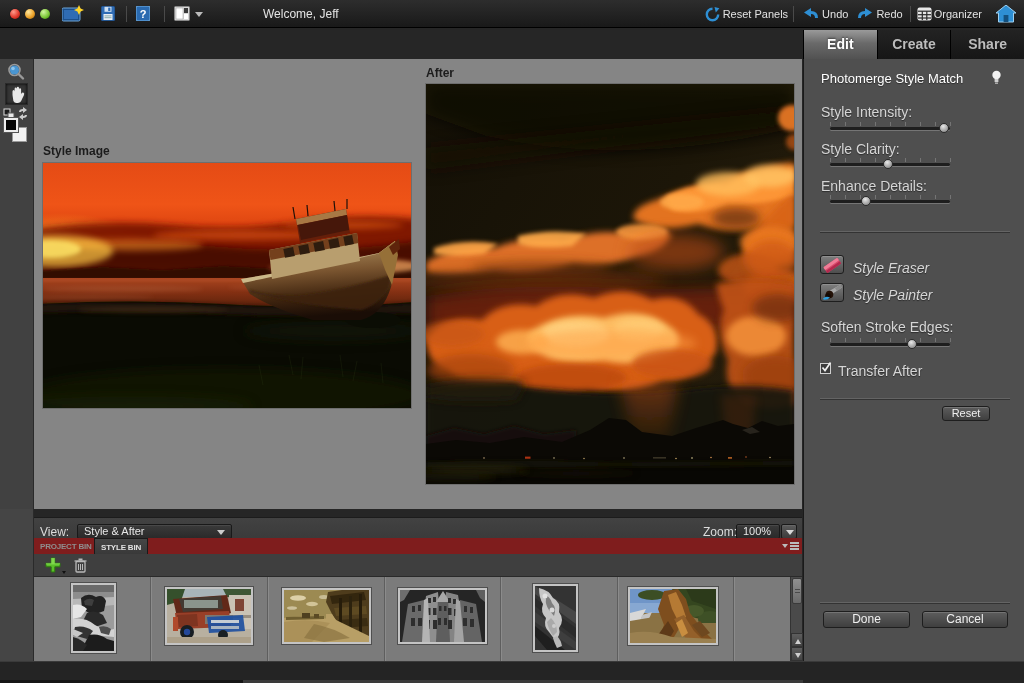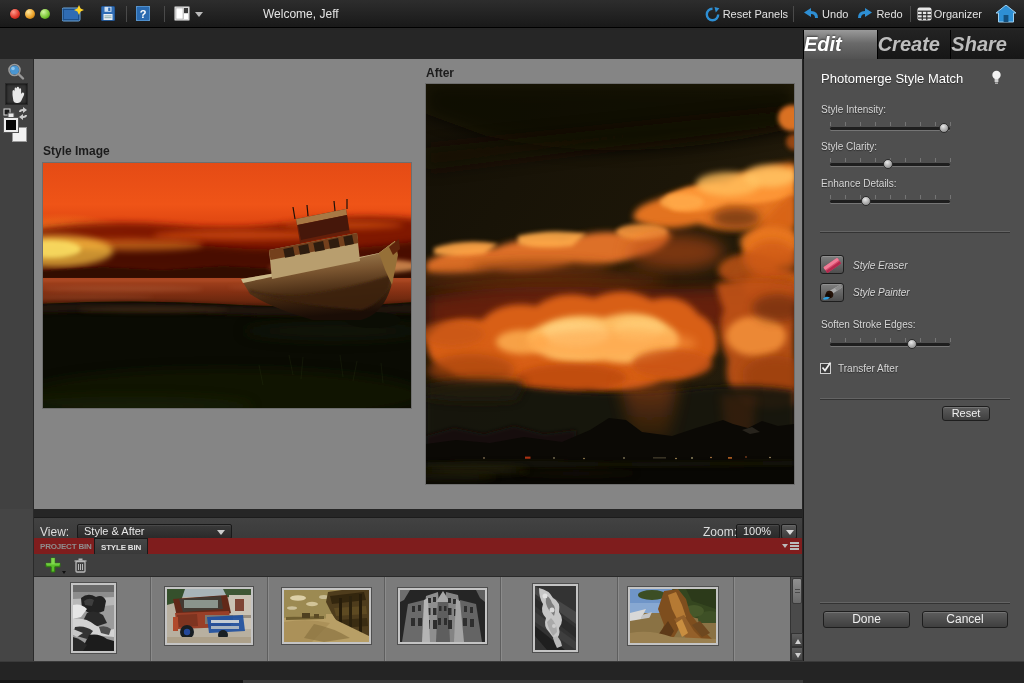--- a/index.html
+++ b/index.html
@@ -24,22 +24,22 @@
 #optbar { position:absolute; left:0; top:28px; width:1024px; height:31px;
   background:linear-gradient(#3a3a3a,#2c2c2c); border-bottom:1px solid #151515; }
 .obtn { position:absolute; top:7px; height:16px; border:1px solid #191919; border-radius:3px;
   background:linear-gradient(#4e4e4e,#363636); box-shadow:inset 0 1px 0 rgba(255,255,255,.14), 0 1px 0 rgba(255,255,255,.06);
   color:#cfcfcf; font-size:11px; text-align:center; line-height:14px; }
 #optdrop { position:absolute; left:3px; top:12px; width:0; height:0;
   border-left:4px solid transparent; border-right:4px solid transparent; border-top:5px solid #c9c9c9; }
 
 
 #tabs { position:absolute; left:803px; top:30px; width:221px; height:29px; display:flex; }
-.tab { flex:1; line-height:29px; font-size:20px; font-weight:bold; color:#bdbdbd;
-  background:linear-gradient(#232323,#161616); border-left:1px solid #000;font-style:italic; }
+.tab { flex:1; text-align:center; line-height:29px; font-size:14px; font-weight:bold; color:#bdbdbd;
+  background:linear-gradient(#232323,#161616); border-left:1px solid #000; }
 .tab.sel { background:linear-gradient(#9a9a9a,#6a6a6a 45%,#525252); color:#fff;
   text-shadow:0 -1px 2px rgba(0,0,0,.5); }
 
 
 #lefttools { position:absolute; left:0; top:59px; width:34px; height:604px; background:#454545;
   border-right:1px solid #2a2a2a; }
 #lefttools .inner { position:absolute; left:0; top:0; width:33px; height:450px; background:#414141; }
 
 
 #canvas { position:absolute; left:34px; top:59px; width:768px; height:450px; background:#858585; }
@@ -66,21 +66,21 @@
 #binarea { position:absolute; left:34px; top:577px; width:768px; height:84px; background:#7b7b7b; }
 .celldiv { position:absolute; top:0; width:1px; height:84px; background:#5e5e5e; box-shadow:1px 0 0 rgba(255,255,255,.12); }
 .thumb { position:absolute; border:2px solid #c4c4c4; outline:1px solid #4f4f4f; background:#888; }
 .thumb svg { display:block; }
 
 
 #binsb { position:absolute; left:790px; top:577px; width:12px; height:84px; background:#4a4a4a; border-left:1px solid #333; }
 
 
 #rightpanel { position:absolute; left:803px; top:59px; width:221px; height:605px; background:#4f4f4f; border-left:1px solid #1a1a1a; }
-.plabel { position:absolute; color:#d6d6d6; font-size:10px; text-shadow:0 1px 1px rgba(0,0,0,.45); }
+.plabel { position:absolute; color:#d6d6d6; font-size:14px; text-shadow:0 1px 1px rgba(0,0,0,.45); }
 .psep { position:absolute; left:16px; width:190px; height:1px; background:#646464; box-shadow:0 1px 0 rgba(0,0,0,.35); }
 .pbtn { position:absolute; border:1px solid #1e1e1e; border-radius:3px;
   background:linear-gradient(#5d5d5d,#3f3f3f); box-shadow:inset 0 1px 0 rgba(255,255,255,.15);
   color:#efefef; text-align:center; }
 
 
 .slider { position:absolute; width:120px; height:12px; }
 .slider .track { position:absolute; left:0; top:6px; width:100%; height:3px; background:#1e1e1e;
   border-radius:2px; box-shadow:0 1px 0 rgba(255,255,255,.22); }
 .slider .ticks { position:absolute; left:0; top:1px; width:121px; height:4px;

